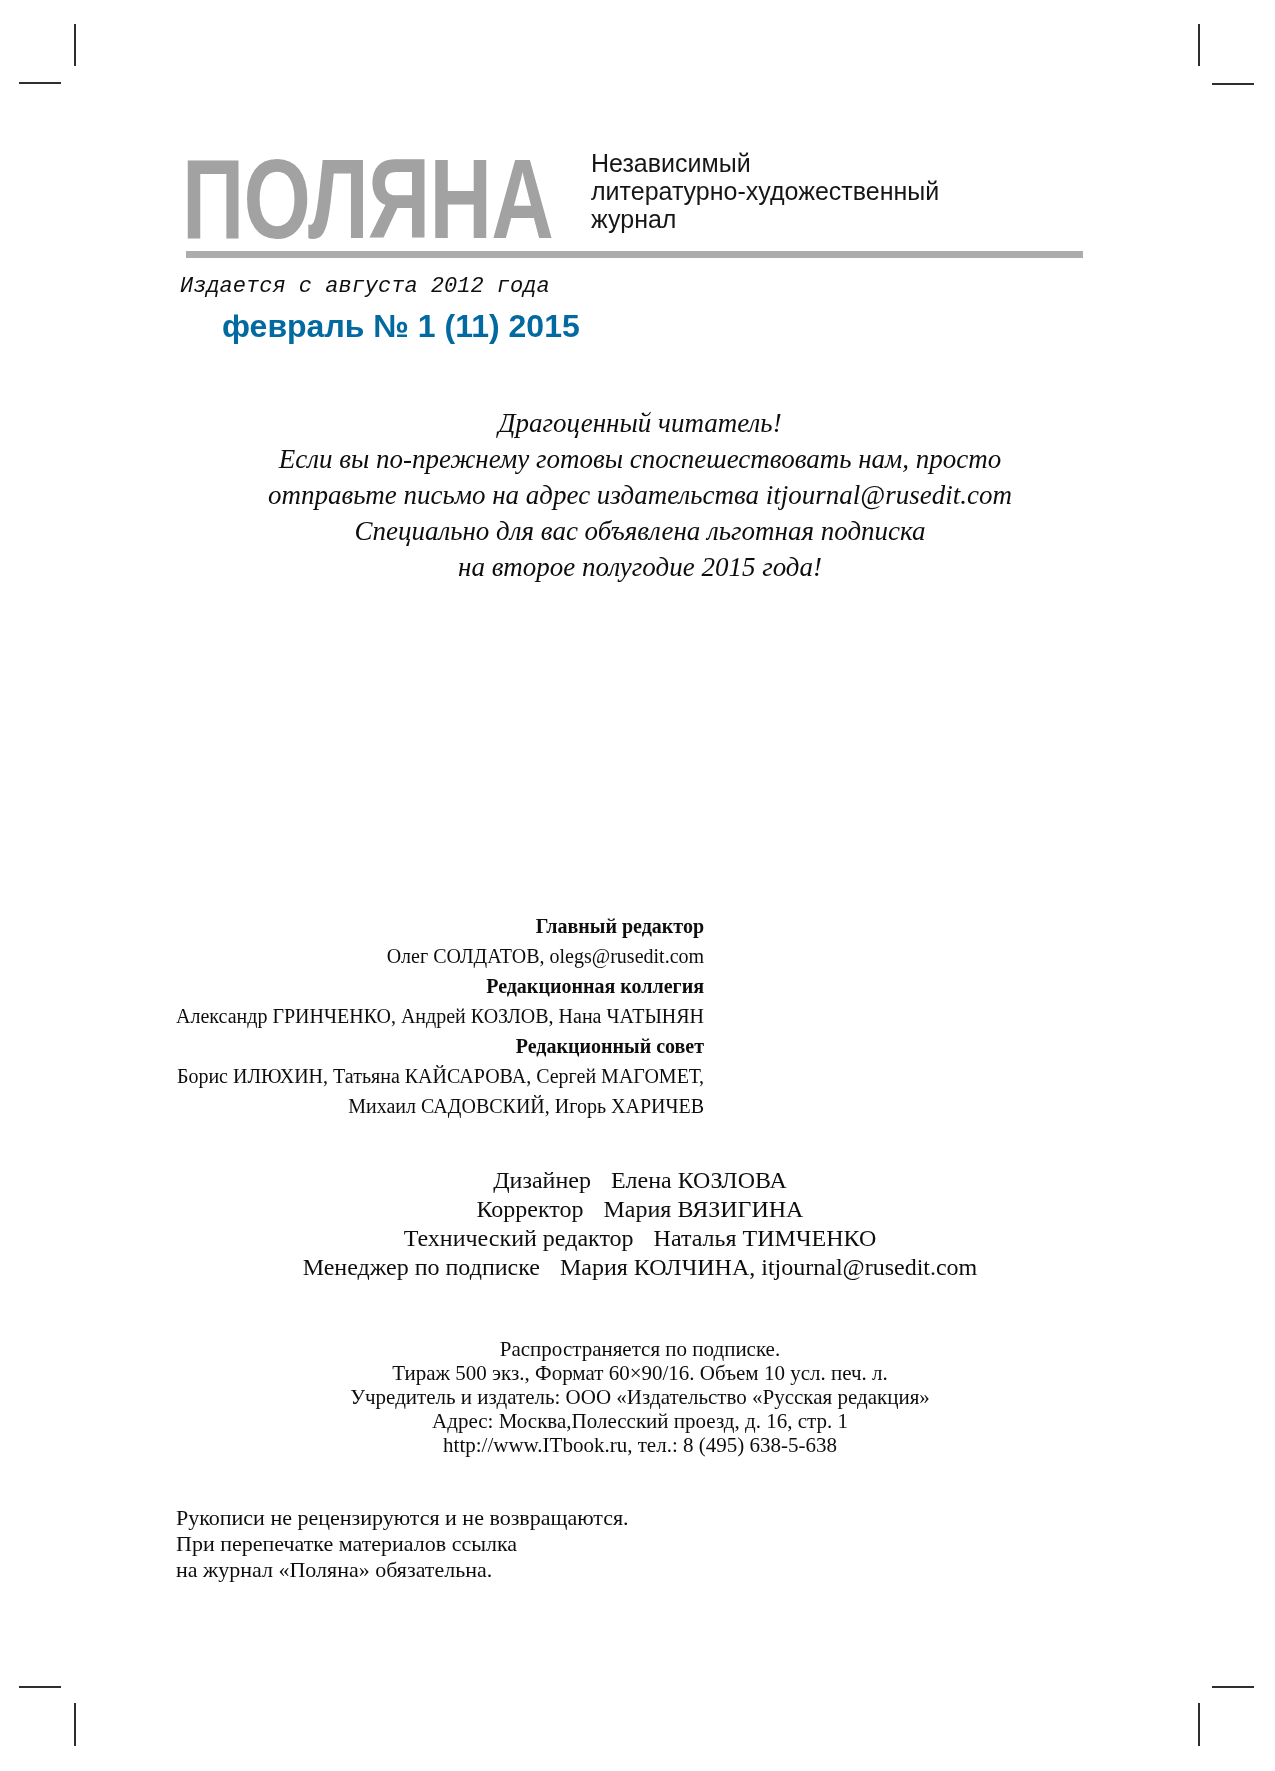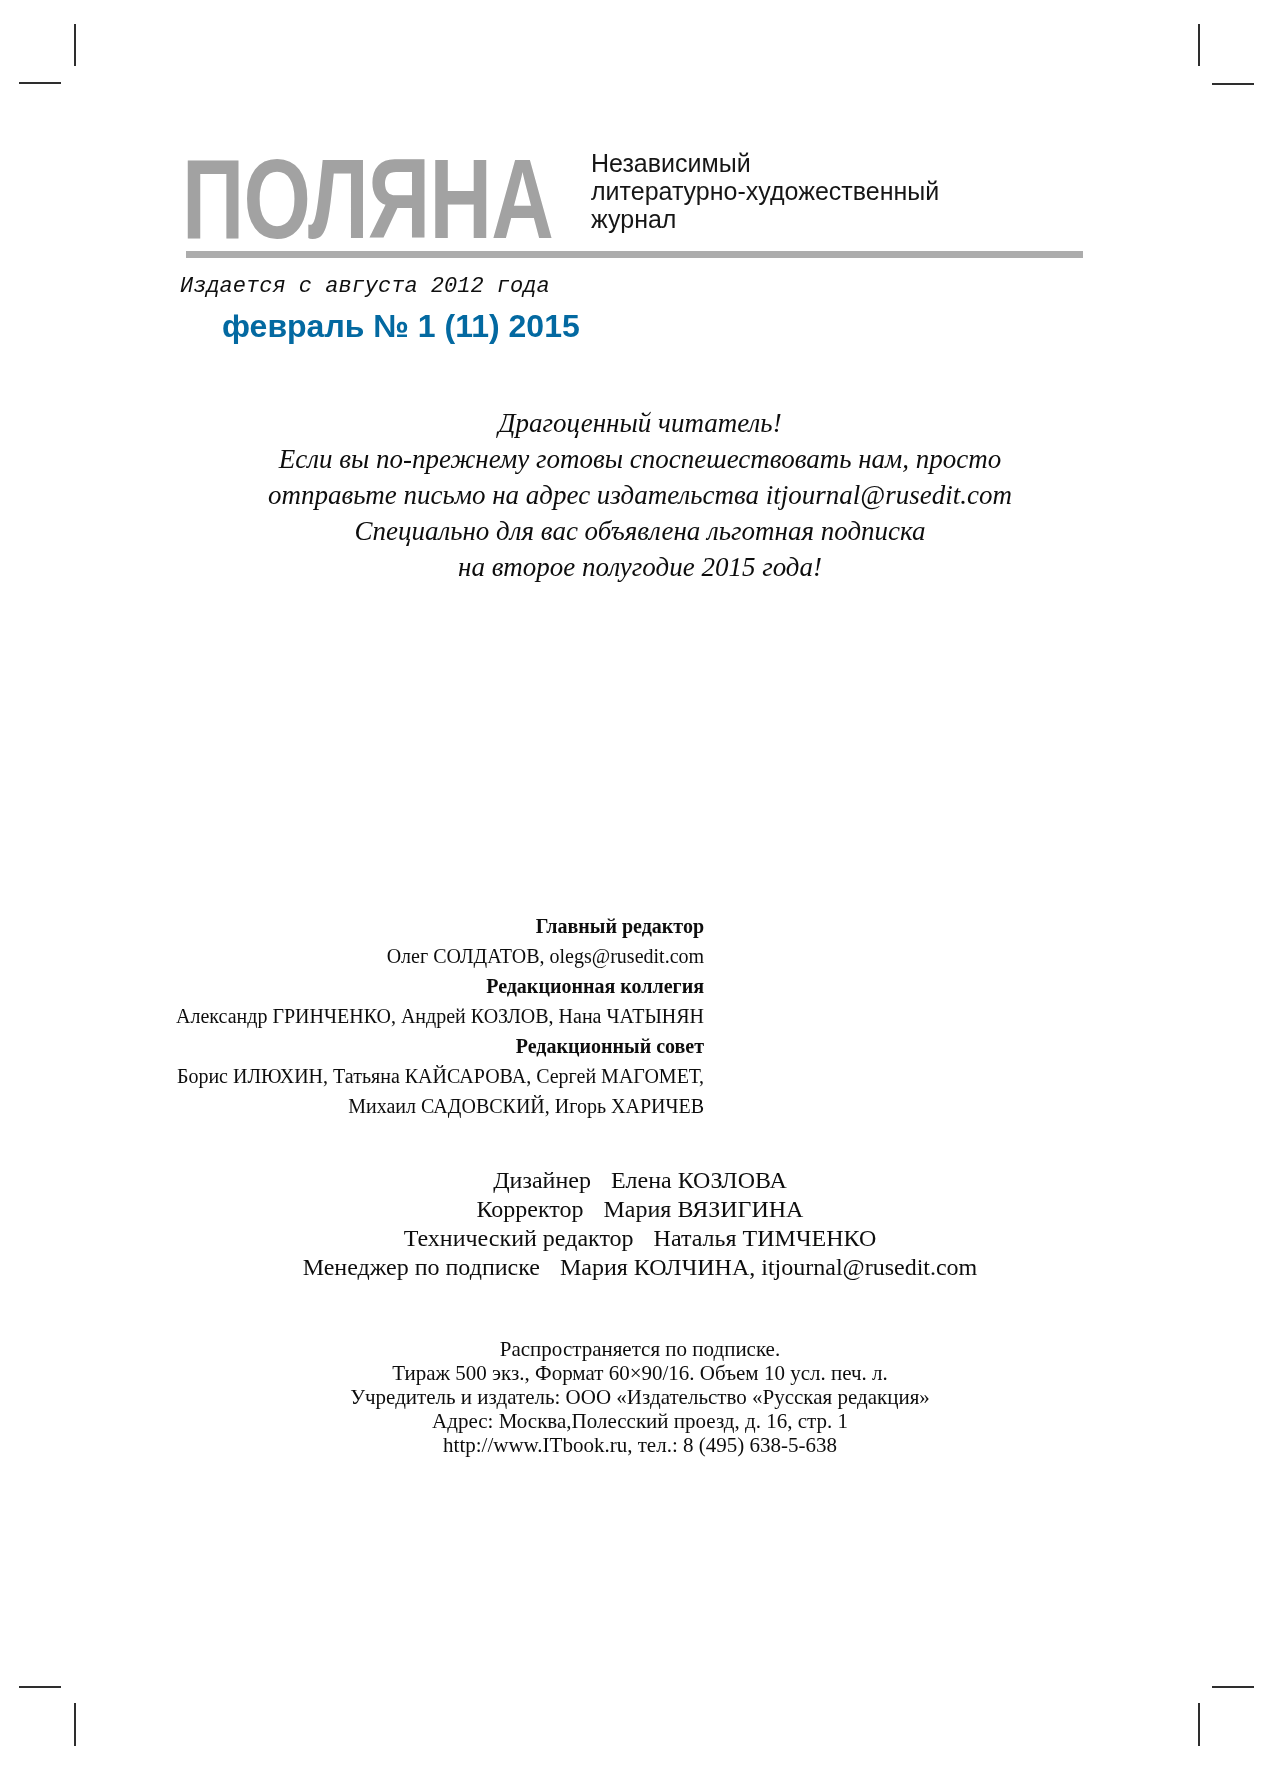--- a/index.html
+++ b/index.html
@@ -132,14 +132,19 @@
   </div>
 
   <div class="distribution">
     <div>Распространяется по подписке.</div>
     <div>Тираж 500 экз., Формат 60×90/16. Объем 10 усл. печ. л.</div>
     <div>Учредитель и издатель: ООО «Издательство «Русская редакция»</div>
     <div>Адрес: Москва,Полесский проезд, д. 16, стр. 1</div>
     <div>http://www.ITbook.ru, тел.: 8 (495) 638-5-638</div>
   </div>
 
+  <div class="footer-left">
+    <div>Рукописи не рецензируются и не возвращаются.</div>
+    <div>При перепечатке материалов ссылка</div>
+    <div>на журнал «Поляна» обязательна.</div>
+  </div>
 
 </div>
 
 </body></html>

